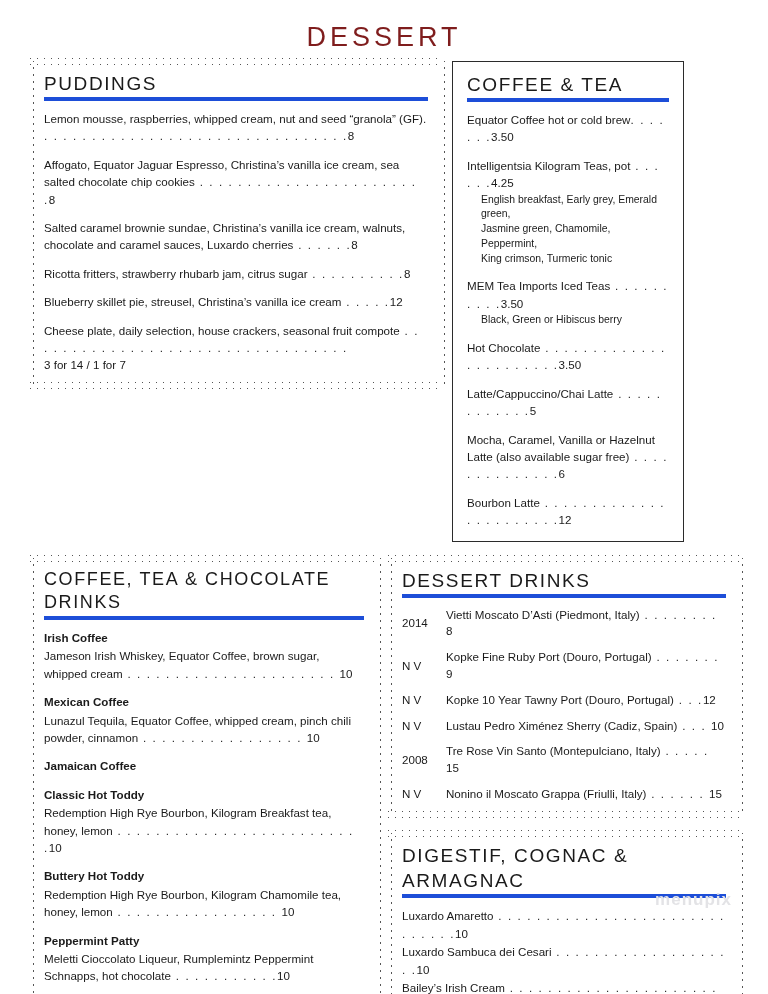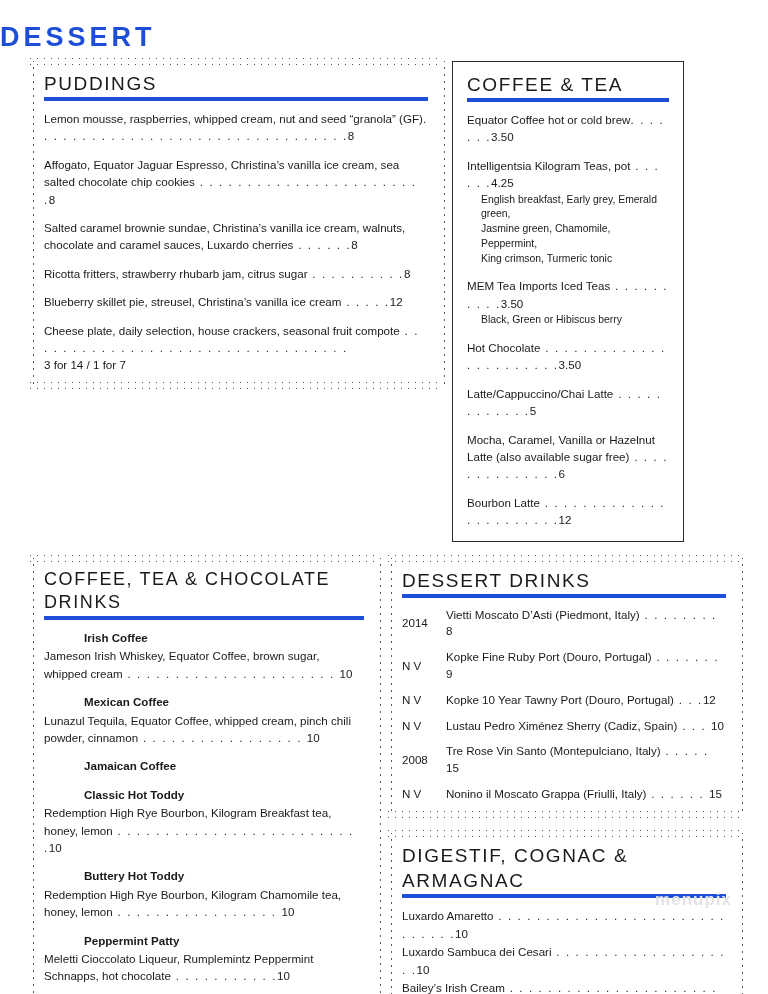--- a/index.html
+++ b/index.html
@@ -11,25 +11,25 @@
     width: 768px;
     height: 994px;
     font-family: "Liberation Sans", sans-serif;
     color: #1a1a1a;
     position: relative;
     overflow: hidden;
   }
 
   
   .page-title {
-    text-align: left;
+    text-align: center;
     font-size: 27px;
     letter-spacing: 4px;
-    font-weight: 700;
-    color: #1d4ed8;
+    font-weight: 400;
+    color: #7f1d1d;
     padding-top: 22px;
     padding-bottom: 8px;
   }
 
   
   .zz {
     position: relative;
     background: #fff;
     padding: 10px 14px 12px 14px;
     box-sizing: border-box;
@@ -111,21 +111,20 @@
   .price { white-space: nowrap; }
 
   
   .tight .item { margin-bottom: 1px; line-height: 1.52; }
 
   .bold-name {
     font-weight: bold;
     font-size: 11.6px;
     display: block;
     margin-bottom: 1px;
-    margin-left: 40px;
   }
 
   
   .sub {
     font-size: 10.4px;
     line-height: 1.42;
     padding-left: 14px;
     margin-top: 1px;
     white-space: pre-line;
   }

